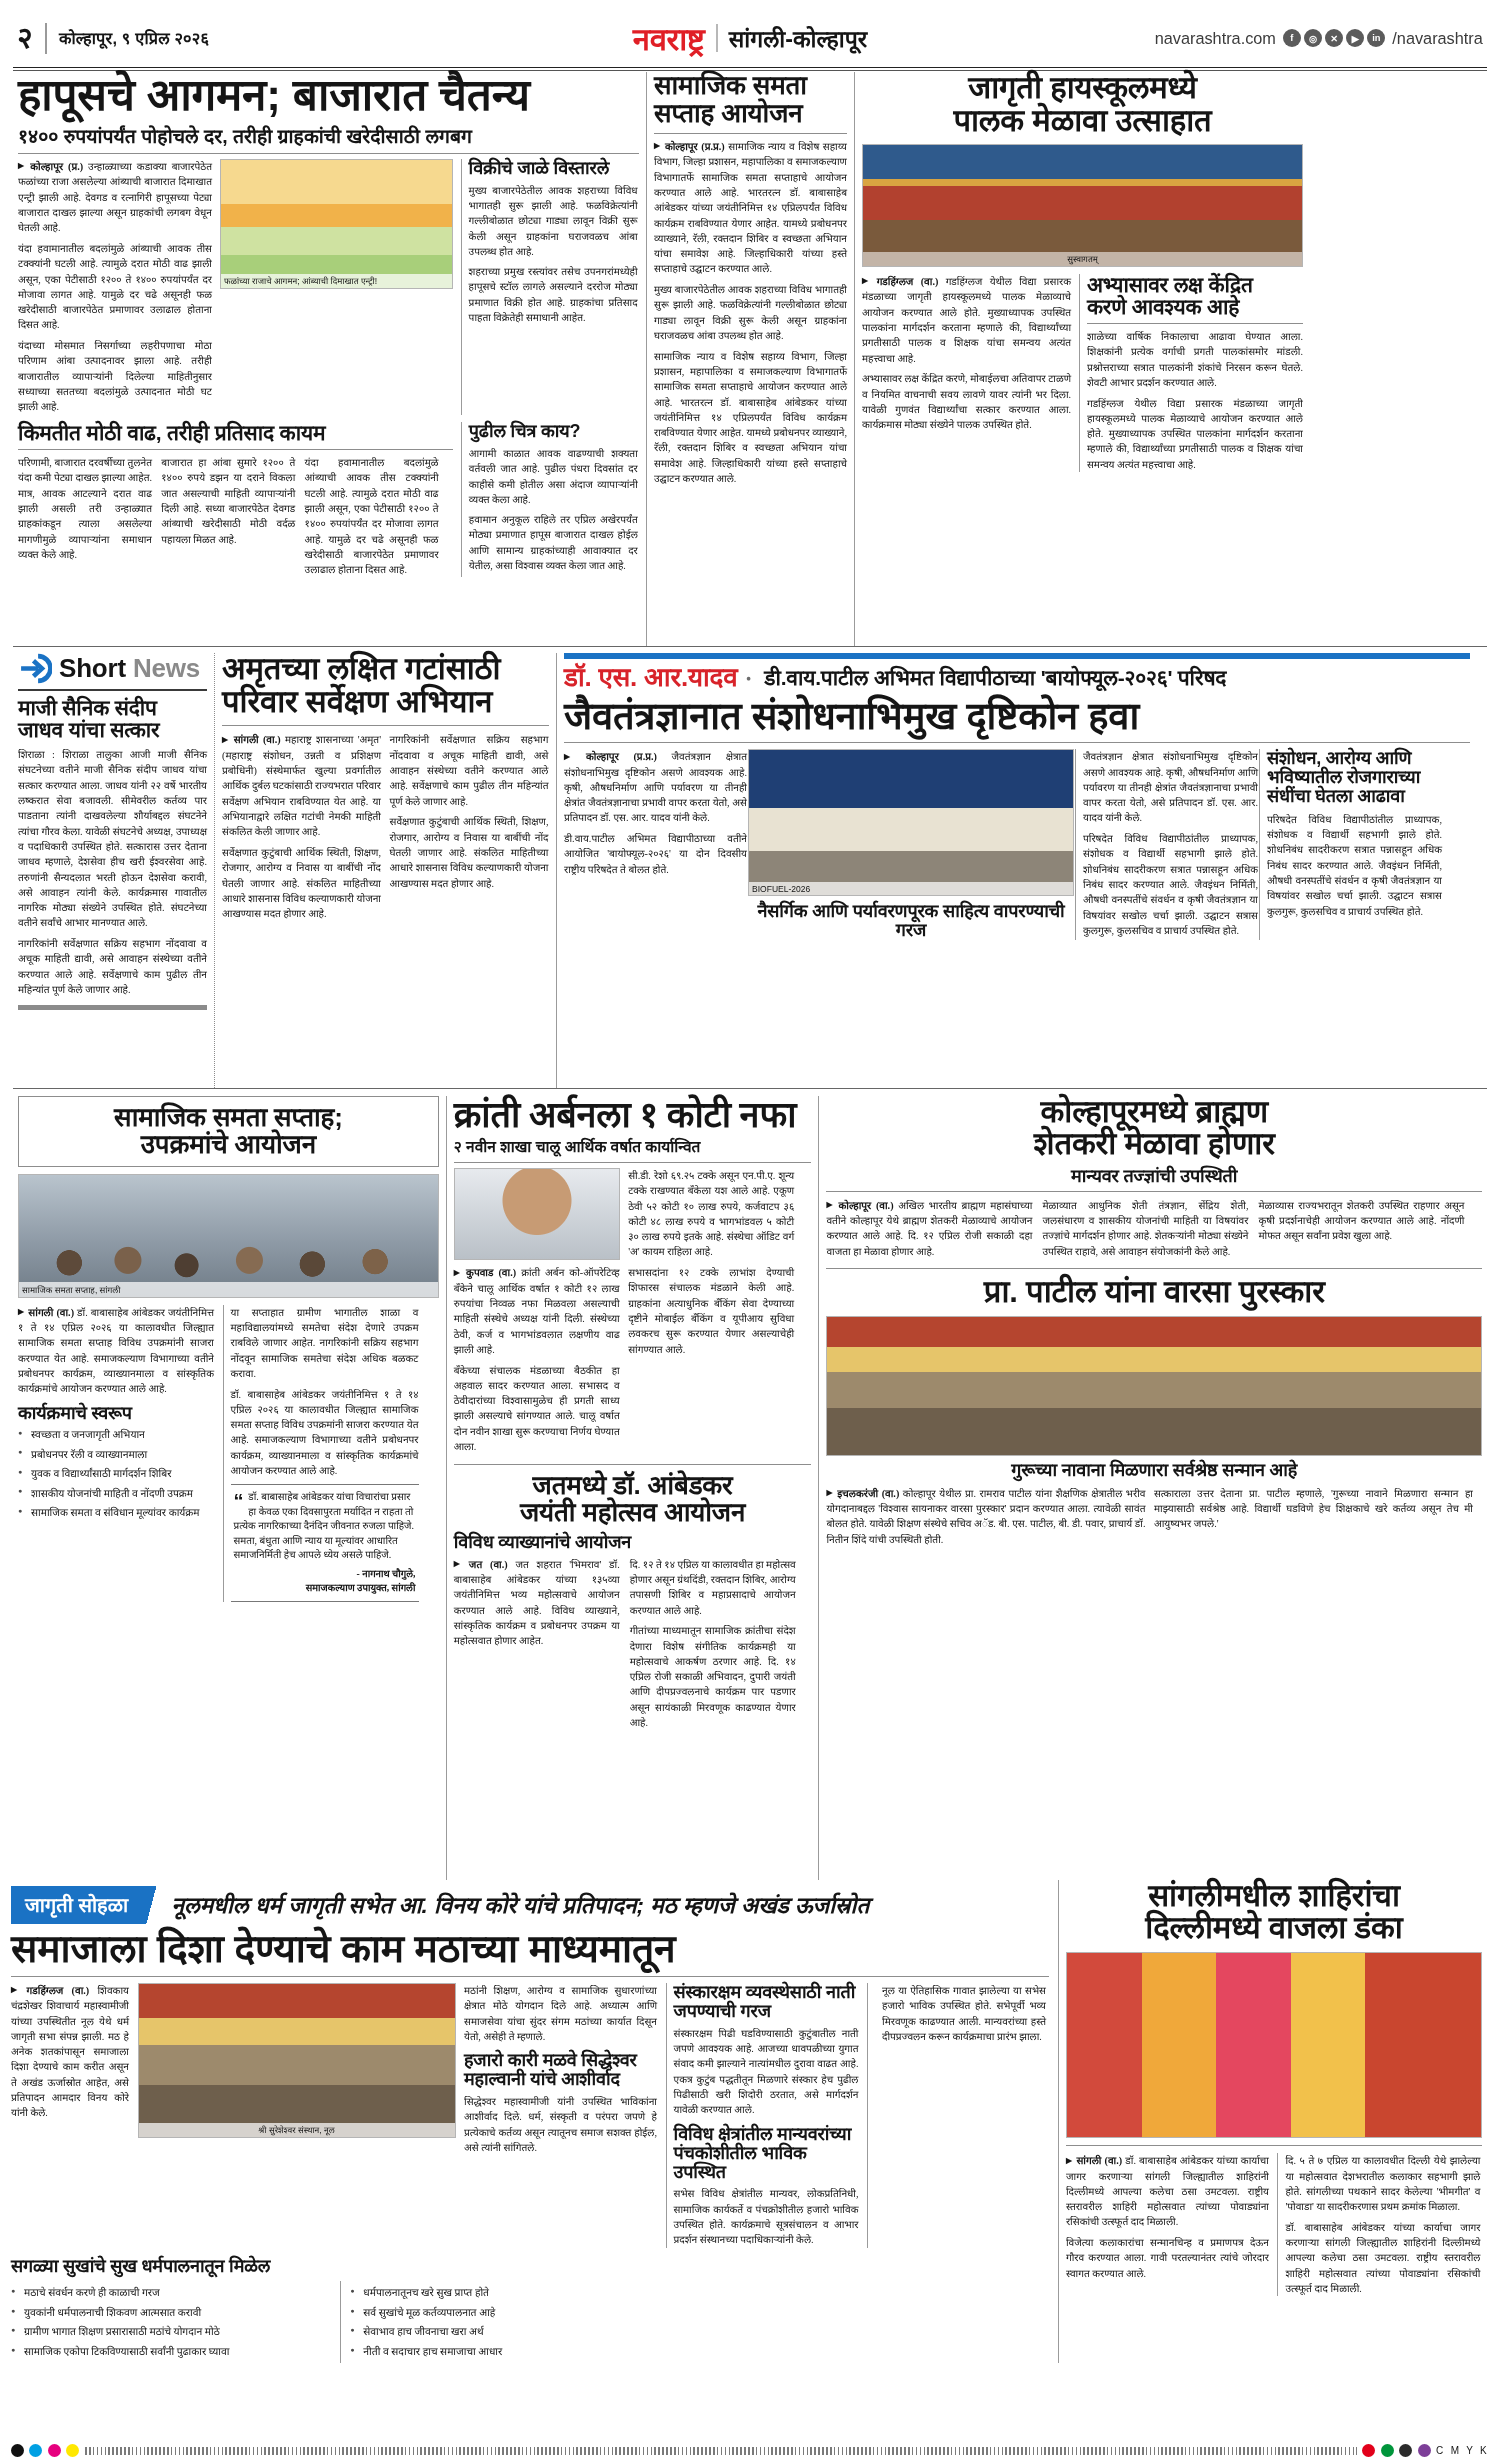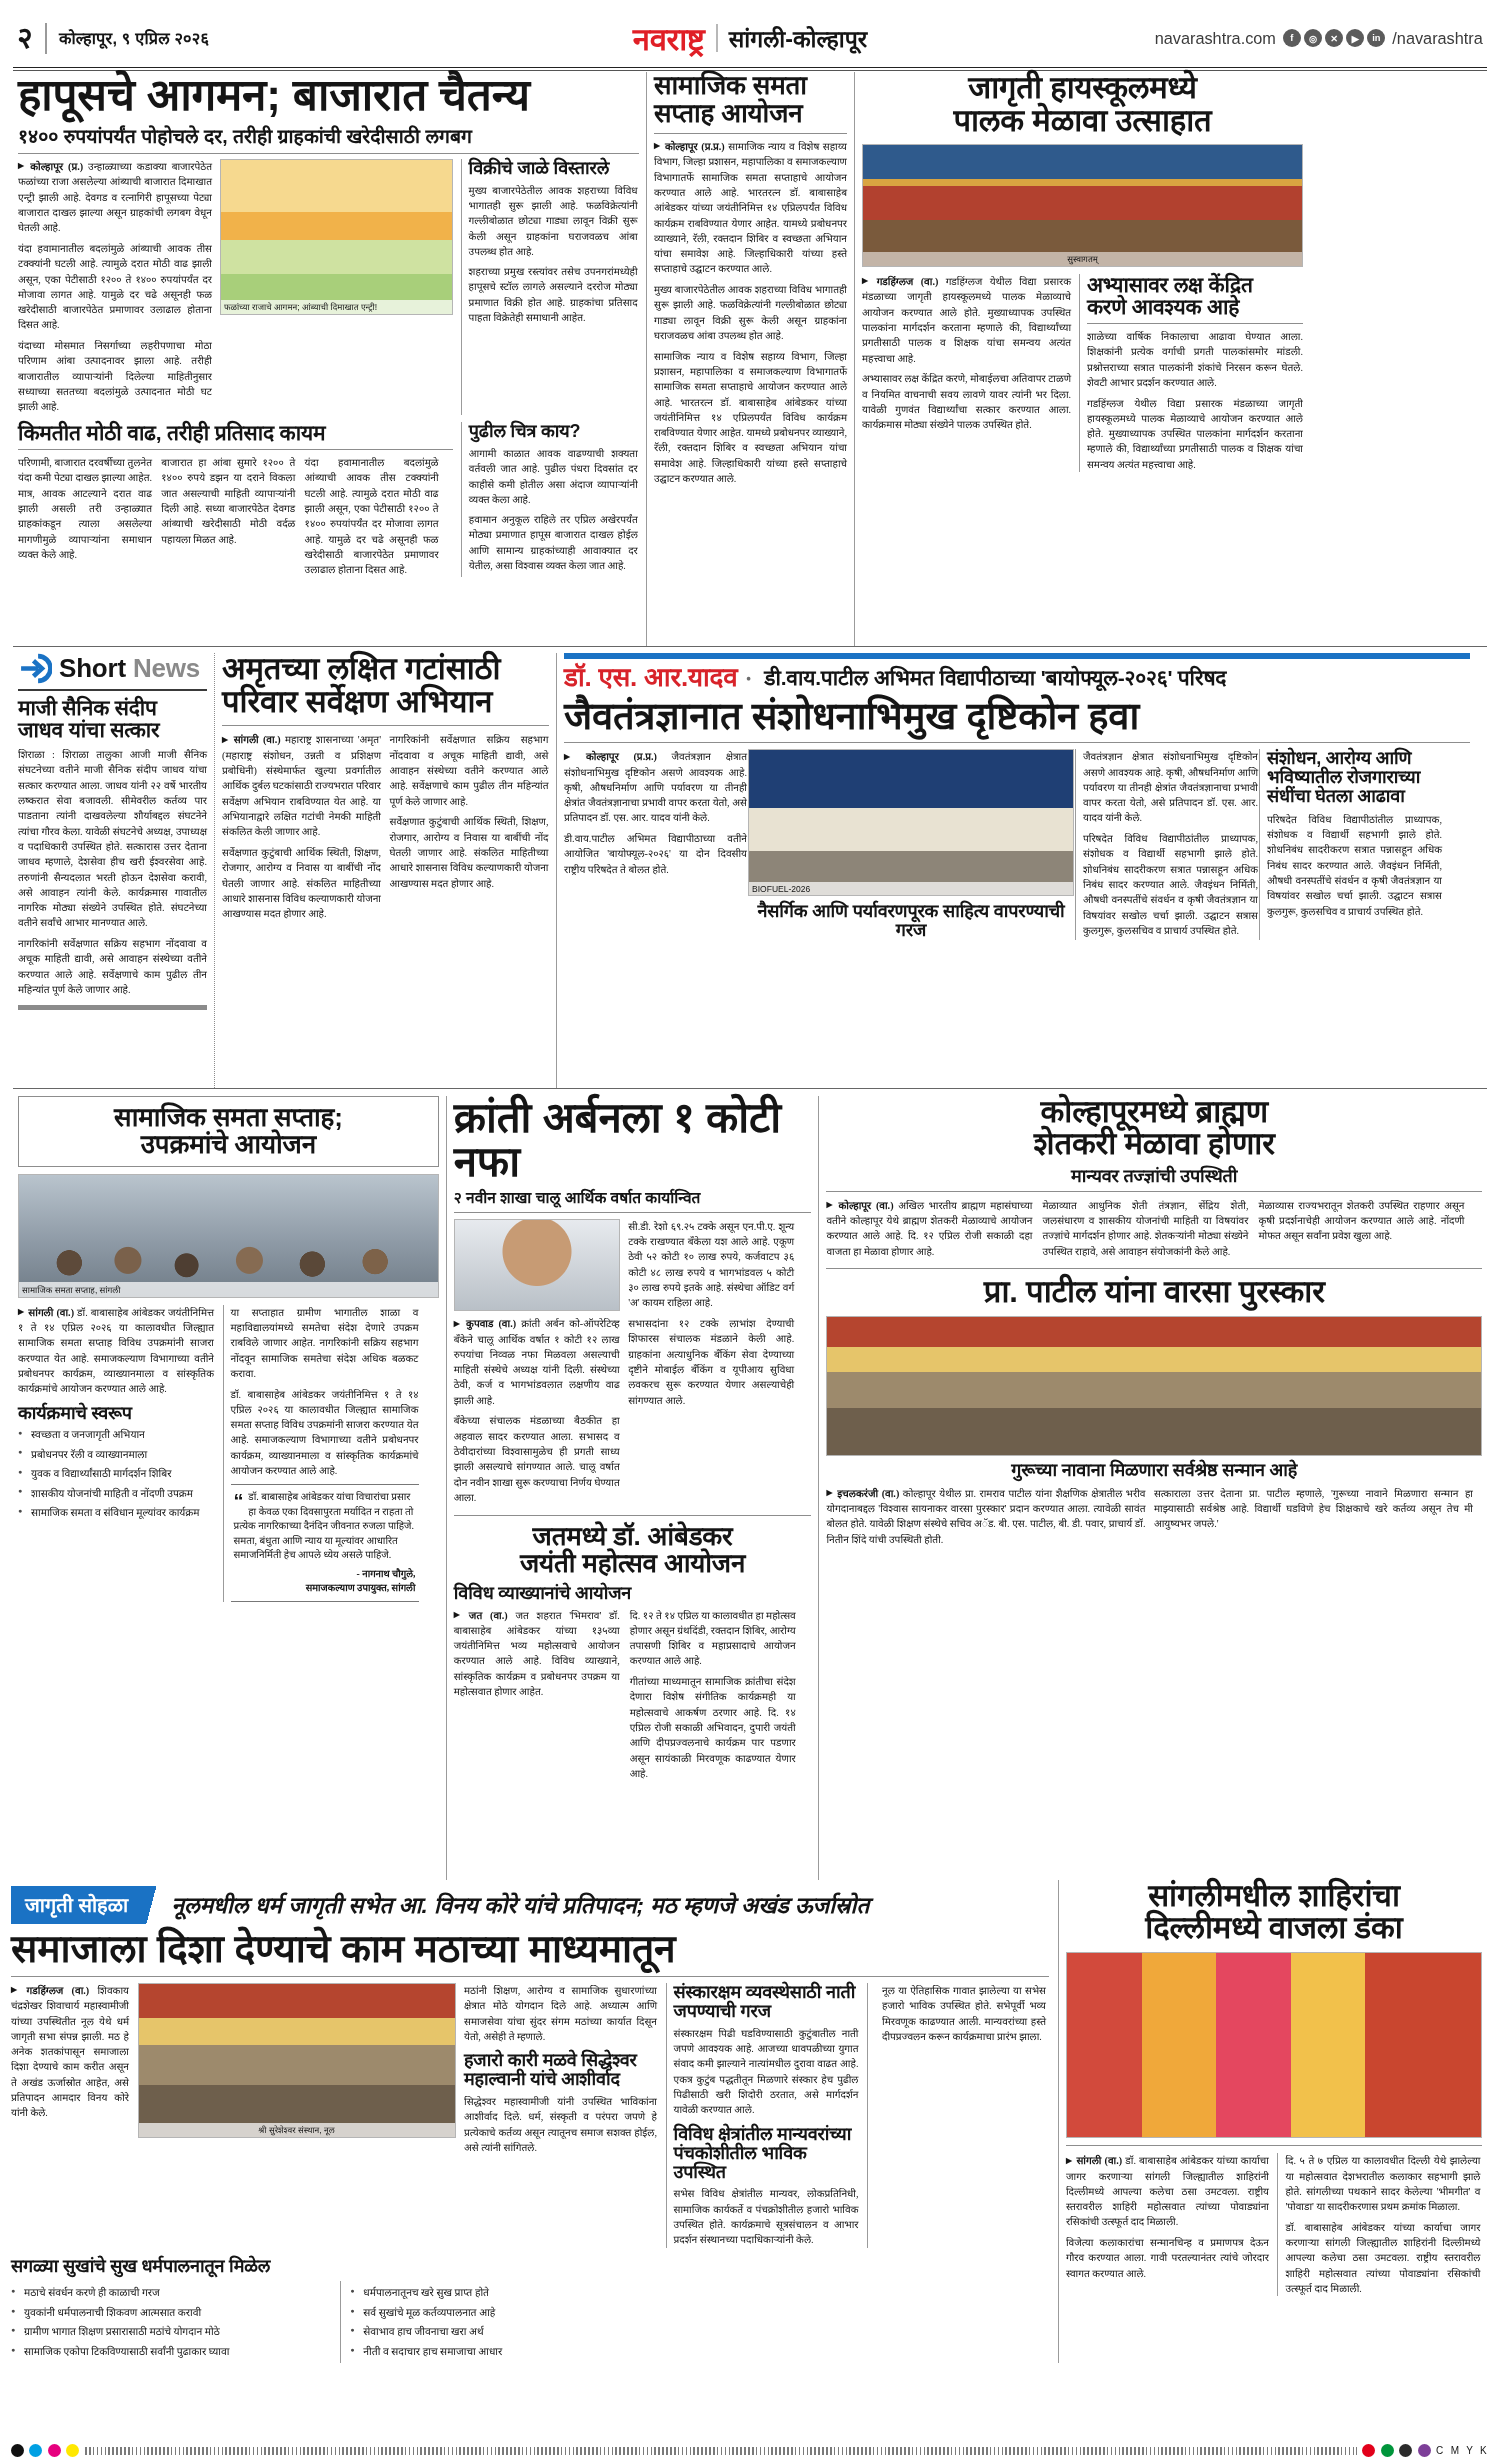--- a/index.html
+++ b/index.html
@@ -143,21 +143,21 @@
       <div class="hl hl-xl">हापूसचे आगमन; बाजारात चैतन्य</div>
       <div class="sub" style="margin:6.2px 0 5.4px;">१४०० रुपयांपर्यंत पोहोचले दर, तरीही ग्राहकांची खरेदीसाठी लगबग</div>
       <div class="hr" style="margin-bottom:5.4px;"></div>
       <div style="display:flex; gap:7.8px;">
         <div style="width:194px;">
           <p class="body-txt"><span class="kicker bullet">कोल्हापूर (प्र.)</span> <span>उन्हाळ्याच्या कडाक्या बाजारपेठेत फळांच्या राजा असलेल्या आंब्याची बाजारात दिमाखात एन्ट्री झाली आहे. देवगड व रत्नागिरी हापूसच्या पेट्या बाजारात दाखल झाल्या असून ग्राहकांची लगबग वेधून घेतली आहे.</span></p>
           <p class="body-txt" style="margin-top:5.4px;">यंदा हवामानातील बदलांमुळे आंब्याची आवक तीस टक्क्यांनी घटली आहे. त्यामुळे दरात मोठी वाढ झाली असून, एका पेटीसाठी १२०० ते १४०० रुपयांपर्यंत दर मोजावा लागत आहे. यामुळे दर चढे असूनही फळ खरेदीसाठी बाजारपेठेत प्रमाणावर उलाढाल होताना दिसत आहे.</p>
           <p class="body-txt" style="margin-top:5.4px;">यंदाच्या मोसमात निसर्गाच्या लहरीपणाचा मोठा परिणाम आंबा उत्पादनावर झाला आहे. तरीही बाजारातील व्यापाऱ्यांनी दिलेल्या माहितीनुसार सध्याच्या सततच्या बदलांमुळे उत्पादनात मोठी घट झाली आहे.</p>
         </div>
         <div style="width:233px;">
-          <div class="photo ph-illus" style="height:156px;">
+          <div class="photo ph-illus" style="height:130px;">
             <span class="cap">फळांच्या राजाचे आगमन; आंब्याची दिमाखात एन्ट्री!</span>
           </div>
         </div>
         <div class="vr" style="width:177px; padding-left:7px;">
           <div class="hl hl-xs">विक्रीचे जाळे विस्तारले</div>
           <p class="body-txt" style="margin-top:4.7px;">मुख्य बाजारपेठेतील आवक शहराच्या विविध भागातही सुरू झाली आहे. फळविक्रेत्यांनी गल्लीबोळात छोट्या गाड्या लावून विक्री सुरू केली असून ग्राहकांना घराजवळच आंबा उपलब्ध होत आहे.</p>
           <p class="body-txt" style="margin-top:4.7px;">शहराच्या प्रमुख रस्त्यांवर तसेच उपनगरांमध्येही हापूसचे स्टॉल लागले असल्याने दररोज मोठ्या प्रमाणात विक्री होत आहे. ग्राहकांचा प्रतिसाद पाहता विक्रेतेही समाधानी आहेत.</p>
         </div>
       </div>
       <div style="display:flex; gap:7.8px; margin-top:7.8px;">
@@ -311,21 +311,21 @@
             <span class="qmark">“</span>
             <span>डॉ. बाबासाहेब आंबेडकर यांचा विचारांचा प्रसार हा केवळ एका दिवसापुरता मर्यादित न राहता तो प्रत्येक नागरिकाच्या दैनंदिन जीवनात रुजला पाहिजे. समता, बंधुता आणि न्याय या मूल्यांवर आधारित समाजनिर्मिती हेच आपले ध्येय असले पाहिजे.</span>
             <div class="sign" style="white-space:pre-line;">- नागनाथ चौगुले,
 समाजकल्याण उपायुक्त, सांगली</div>
           </div>
         </div>
       </div>
     </div>
 
     <div class="col vr" style="width:373px;">
-      <div class="hl" style="font-size:42px;">क्रांती अर्बनला १ कोटी नफा</div>
+      <div class="hl" style="font-size:36px;font-family:Liberation Serif, serif;">क्रांती अर्बनला १ कोटी नफा</div>
       <div class="sub" style="font-size:15.5px; margin-top:4.7px;">२ नवीन शाखा चालू आर्थिक वर्षात कार्यान्वित</div>
       <div class="hr" style="margin:5.4px 0;"></div>
       <div style="display:flex; gap:8.5px;">
         <div style="width:166px;">
           <div class="photo ph-person" style="height:92px;"></div>
           <p class="body-txt" style="margin-top:5.4px;"><span class="kicker bullet">कुपवाड (वा.)</span> <span>क्रांती अर्बन को-ऑपरेटिव्ह बँकेने चालू आर्थिक वर्षात १ कोटी १२ लाख रुपयांचा निव्वळ नफा मिळवला असल्याची माहिती संस्थेचे अध्यक्ष यांनी दिली. संस्थेच्या ठेवी, कर्ज व भागभांडवलात लक्षणीय वाढ झाली आहे.</span></p>
           <p class="body-txt" style="margin-top:5.4px;">बँकेच्या संचालक मंडळाच्या बैठकीत हा अहवाल सादर करण्यात आला. सभासद व ठेवीदारांच्या विश्वासामुळेच ही प्रगती साध्य झाली असल्याचे सांगण्यात आले. चालू वर्षात दोन नवीन शाखा सुरू करण्याचा निर्णय घेण्यात आला.</p>
         </div>
         <div style="width:166px;">
           <p class="body-txt">सी.डी. रेशो ६९.२५ टक्के असून एन.पी.ए. शून्य टक्के राखण्यात बँकेला यश आले आहे. एकूण ठेवी ५२ कोटी १० लाख रुपये, कर्जवाटप ३६ कोटी ४८ लाख रुपये व भागभांडवल ५ कोटी ३० लाख रुपये इतके आहे. संस्थेचा ऑडिट वर्ग 'अ' कायम राहिला आहे.</p>

